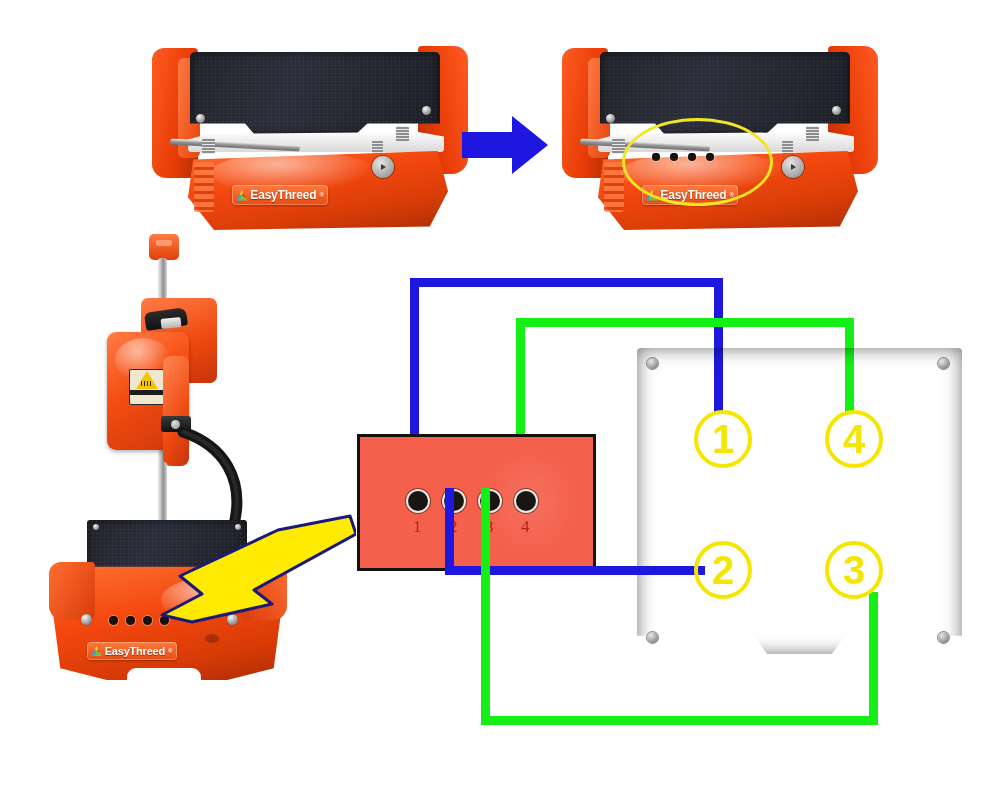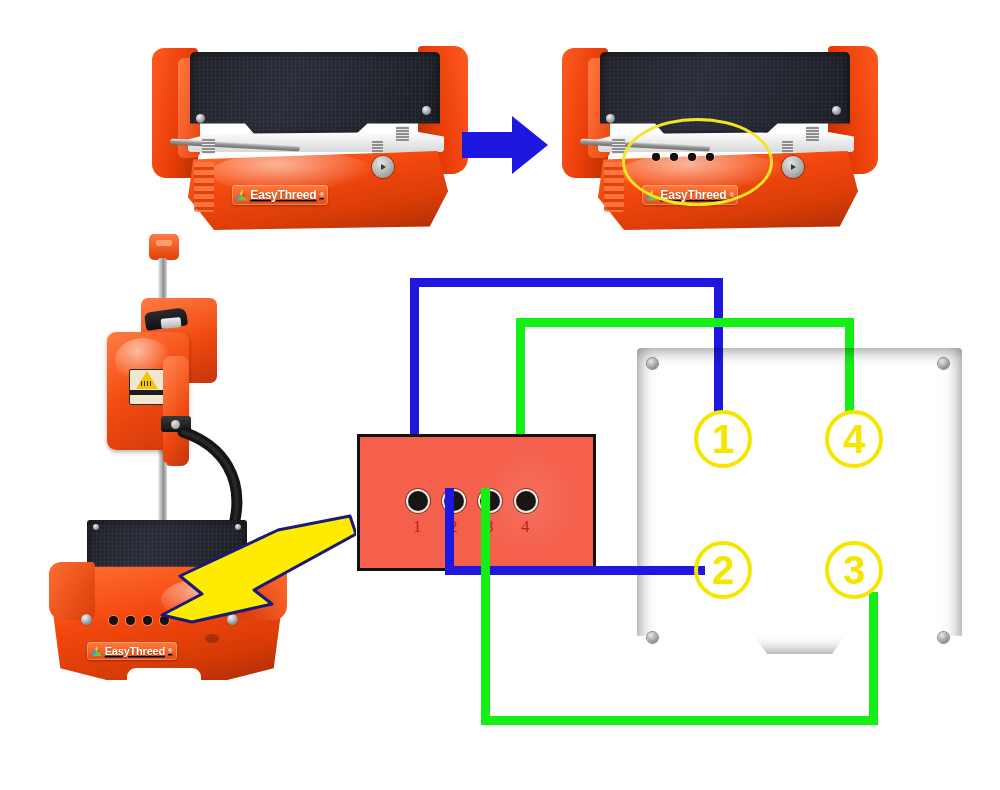--- a/index.html
+++ b/index.html
@@ -32,21 +32,21 @@
         background:linear-gradient(180deg,#f2f2f2,#9a9a9a 45%,#6d6d6d);}
   .screwhead{position:absolute;border-radius:50%;
         background:radial-gradient(circle at 35% 30%,#f5f5f5,#9b9b9b 60%,#636363);
         box-shadow:0 0 1px rgba(0,0,0,.7);}
   .spring{position:absolute;border-radius:2px;
         background:repeating-linear-gradient(180deg,#e9e9e9 0 1.5px,#8d8d8d 1.5px 3px);}
 
   .logo-plate{position:absolute;border-radius:4px;
         background:linear-gradient(180deg,#ff7a3c,#e94b12);
         box-shadow:inset 0 0 0 1px rgba(255,255,255,.3),0 1px 2px rgba(0,0,0,.3);
-        display:flex;align-items:center;justify-content:center;gap:3px;text-decoration:underline;}
+        display:flex;align-items:center;justify-content:center;gap:3px;}
   .logo-mark{width:11px;height:11px;flex:0 0 auto;
         background:conic-gradient(from 210deg,#2fa8e0 0 25%,#f2c230 0 50%,#e04a2a 0 75%,#6fbf4a 0 100%);
         clip-path:polygon(50% 0,100% 100%,0 100%);}
   .logo-text{color:#ffffff;font-weight:bold;letter-spacing:-.2px;
         text-shadow:0 1px 1px rgba(0,0,0,.45);white-space:nowrap;}
   .logo-reg{font-size:6px;vertical-align:super;}
 
   .port-dot{position:absolute;border-radius:50%;background:#17120f;
         box-shadow:0 0 0 1px rgba(255,255,255,.35),inset 0 1px 1px rgba(0,0,0,.9);}
 

